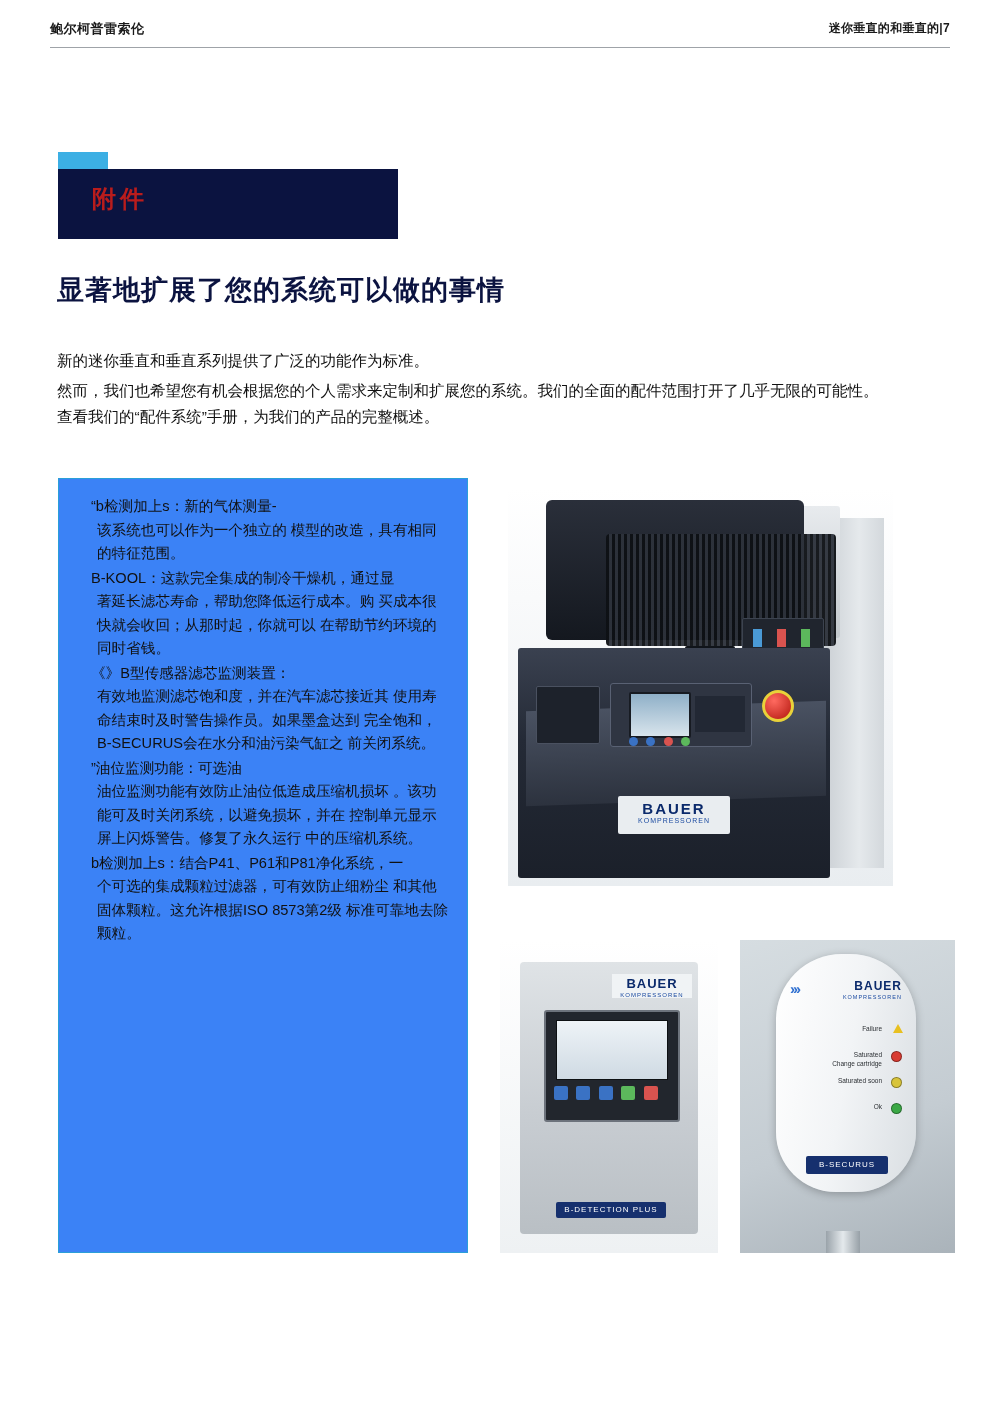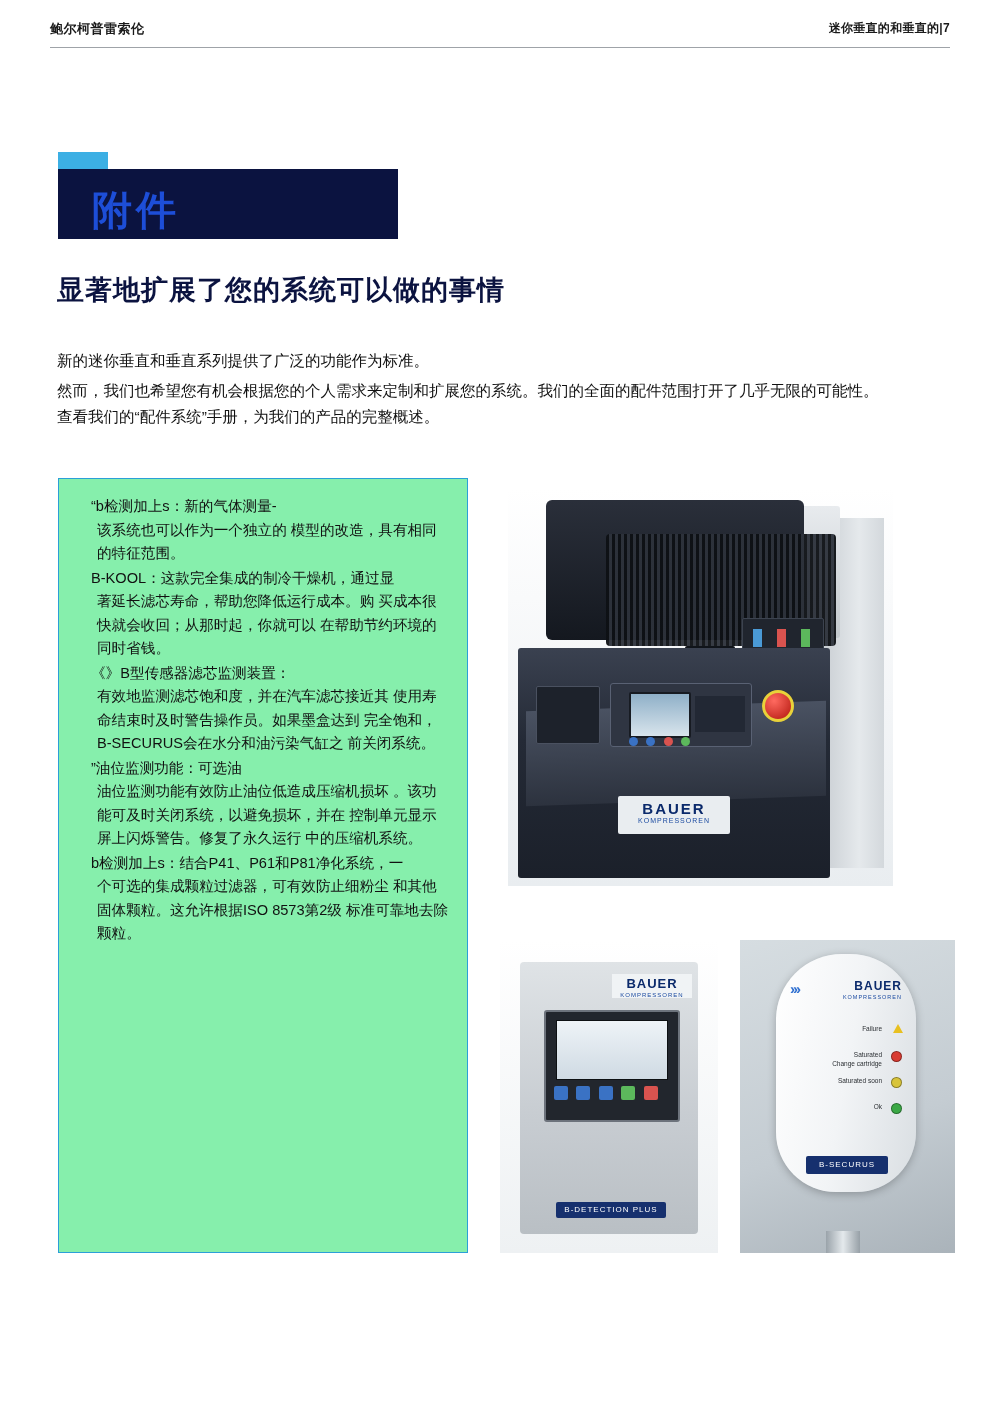--- a/index.html
+++ b/index.html
@@ -72,23 +72,23 @@
     left: 0;
     top: 17px;
     width: 340px;
     height: 70px;
     background: #0b1340;
   }
   .banner-title {
     position: absolute;
     left: 34px;
     top: 31px;
-    font-size: 40px;
+    font-size: 24px;
     font-weight: bold;
-    color: #1d4ed8;
+    color: #b91c1c;
     letter-spacing: 4px;
   }
 
   
   .subtitle {
     position: absolute;
     left: 57px;
     top: 272px;
     font-size: 27px;
     font-weight: bold;
@@ -112,21 +112,21 @@
 
   
   .feature-box {
     position: absolute;
     left: 58px;
     top: 478px;
     width: 410px;
     height: 775px;
     border: 1.3px solid #2b9fd8;
     box-sizing: border-box;
-    background: #86efac;
+    background: #3b82f6;
   }
   .feature-list {
     position: absolute;
     left: 18px;
     top: 16px;
     width: 374px;
     font-size: 14.6px;
     line-height: 23.5px;
     color: #111111;
   }

